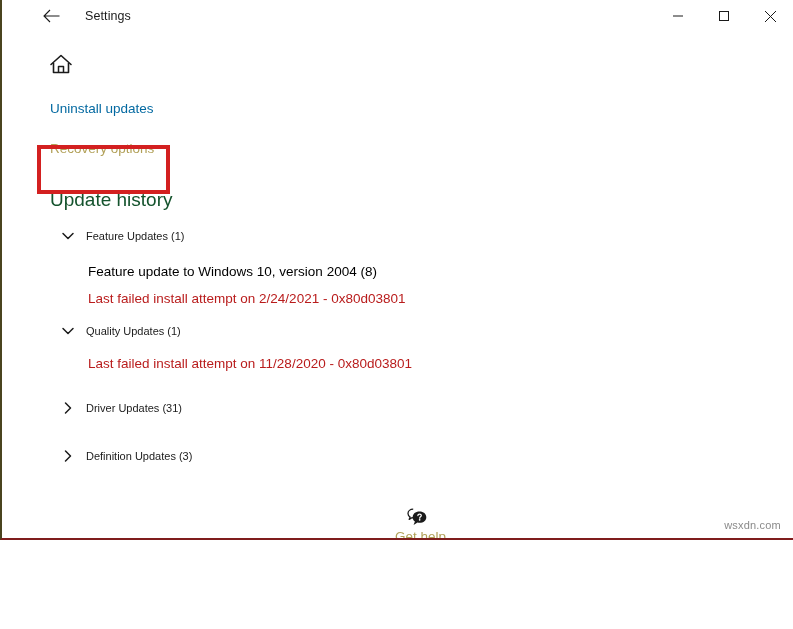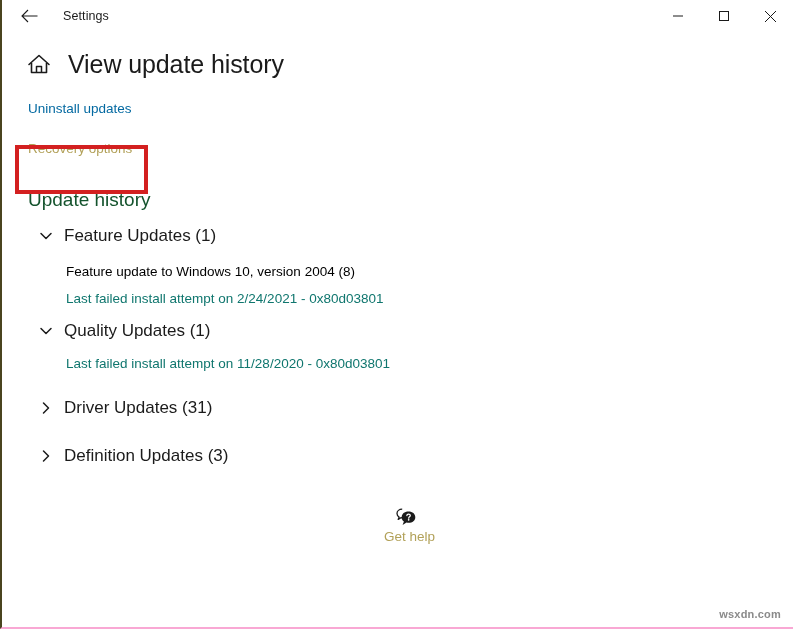--- a/index.html
+++ b/index.html
@@ -9,26 +9,27 @@
     background: #ffffff;
   }
   body {
     font-family: "Liberation Sans", sans-serif;
     -webkit-font-smoothing: antialiased;
   }
 
   #app-window {
     position: relative;
     width: 793px;
-    height: 629px;
+    height: 540px;
     background: #ffffff;
     box-sizing: border-box;
     border-left: 2px solid #4a441f;
-    border-bottom: 2px solid #f9a8d4;
+    border-bottom: 2px solid #7f1d1d;
     overflow: hidden;
+    padding-left: 22px;
   }
 
   
   .titlebar {
     position: relative;
     height: 32px;
     display: flex;
     align-items: center;
     background: #ffffff;
   }
@@ -150,40 +151,40 @@
   .chevron {
     width: 20px;
     height: 20px;
     display: flex;
     align-items: center;
     justify-content: center;
     margin-right: 8px;
     flex: 0 0 auto;
   }
   .group-label {
-    font-size: 17px;
+    font-size: 11px;
     color: #1b1b1b;
     white-space: nowrap;
   }
   .group-items {
     padding-left: 64px;
   }
   .item-name {
     font-size: 13.5px;
     color: #000000;
     margin-top: 15px;
     white-space: nowrap;
   }
   .item-name.link {
     color: #b2a159;
     cursor: pointer;
   }
   .item-sub {
     font-size: 13.5px;
-    color: #0f766e;
+    color: #b91c1c;
     margin-top: 12px;
     white-space: nowrap;
   }
 
   .group.collapsed { margin-top: 24px; }
   .group.collapsed-second { margin-top: 22px; }
 
   
   .get-help {
     display: flex;
@@ -210,21 +211,20 @@
 
   
   .watermark {
     position: absolute;
     right: 12px;
     bottom: 7px;
     font-size: 11px;
     color: #8a8a8a;
     letter-spacing: 0.2px;
     white-space: nowrap;
-    font-weight: bold;
   }
 </style>
 </head>
 <body>
 
 <div id="app-window">
 
   <div class="titlebar">
     <div class="back-button">
       <span>
@@ -263,21 +263,20 @@
   <div class="page">
 
     <div class="page-header">
       <span class="home-icon">
         <svg width="26" height="24" viewBox="0 0 26 24">
           <path d="M3 12.5 L13 3.5 L23 12.5" fill="none" stroke="#1b1b1b" stroke-width="1.6" stroke-linejoin="round" stroke-linecap="round"></path>
           <path d="M5.5 11 L5.5 20.5 L20.5 20.5 L20.5 11" fill="none" stroke="#1b1b1b" stroke-width="1.6" stroke-linejoin="round"></path>
           <path d="M10.5 20.5 L10.5 14.5 L15.5 14.5 L15.5 20.5" fill="none" stroke="#1b1b1b" stroke-width="1.5" stroke-linejoin="round"></path>
         </svg>
       </span>
-      <div class="page-title">View update history</div>
     </div>
 
     <div class="link-row">
       <a class="link-uninstall">Uninstall updates</a>
     </div>
     <div class="link-row">
       <a class="link-recovery">Recovery options</a>
     </div>
 
     <div class="highlight-box"></div>

